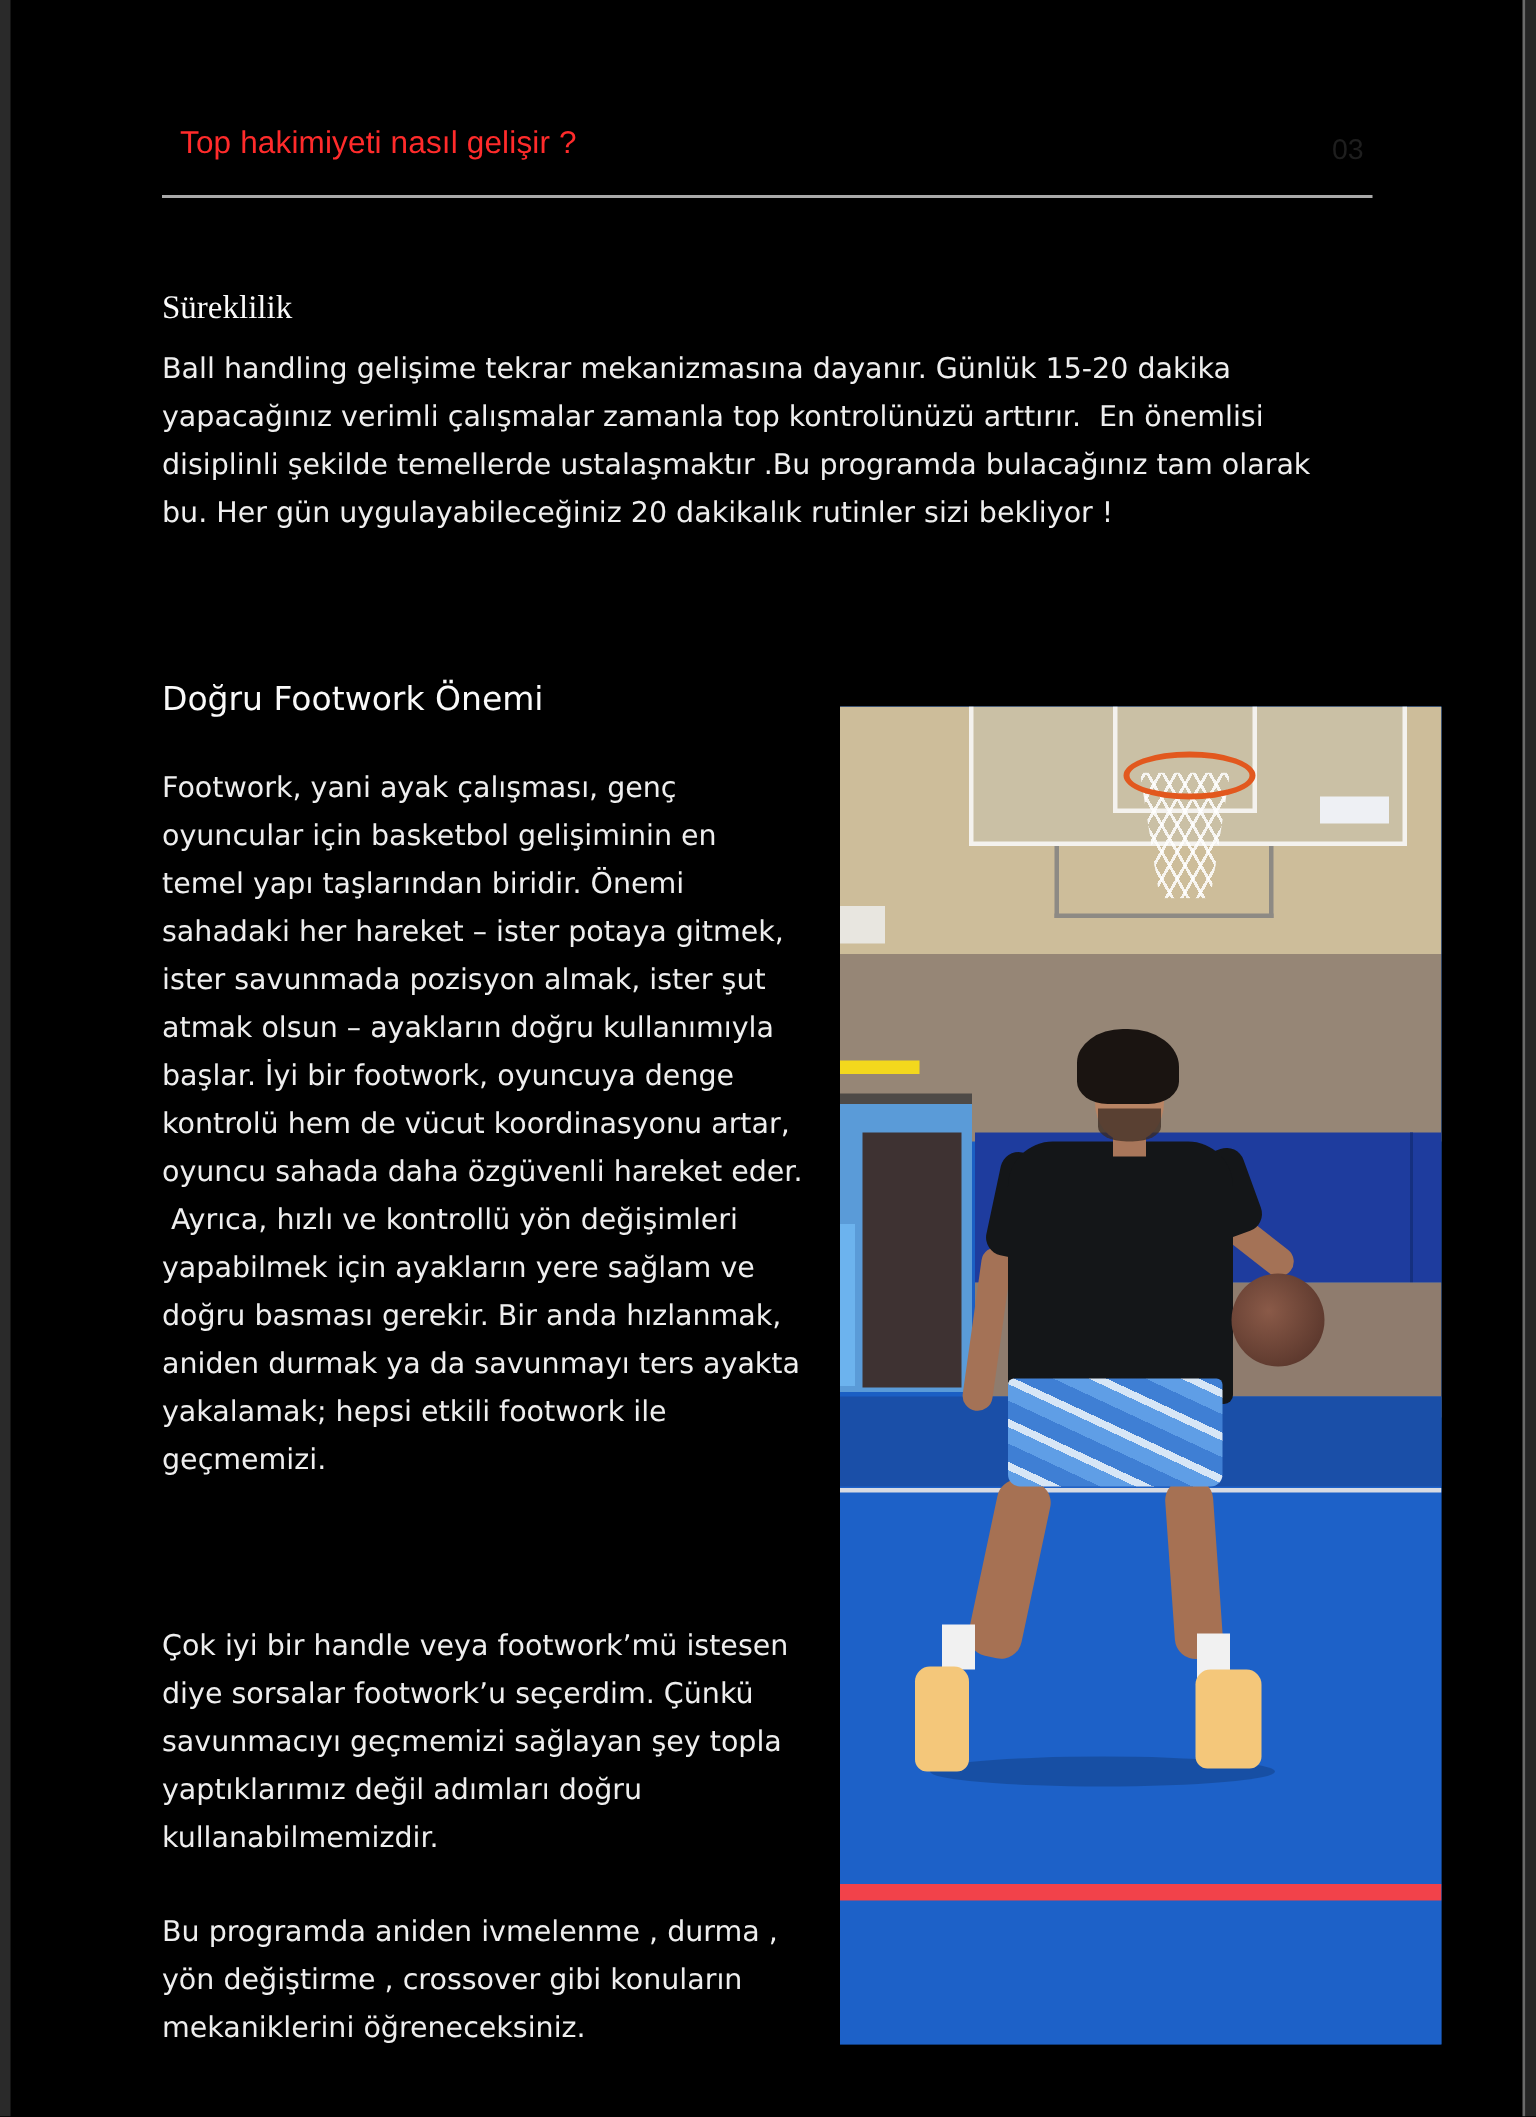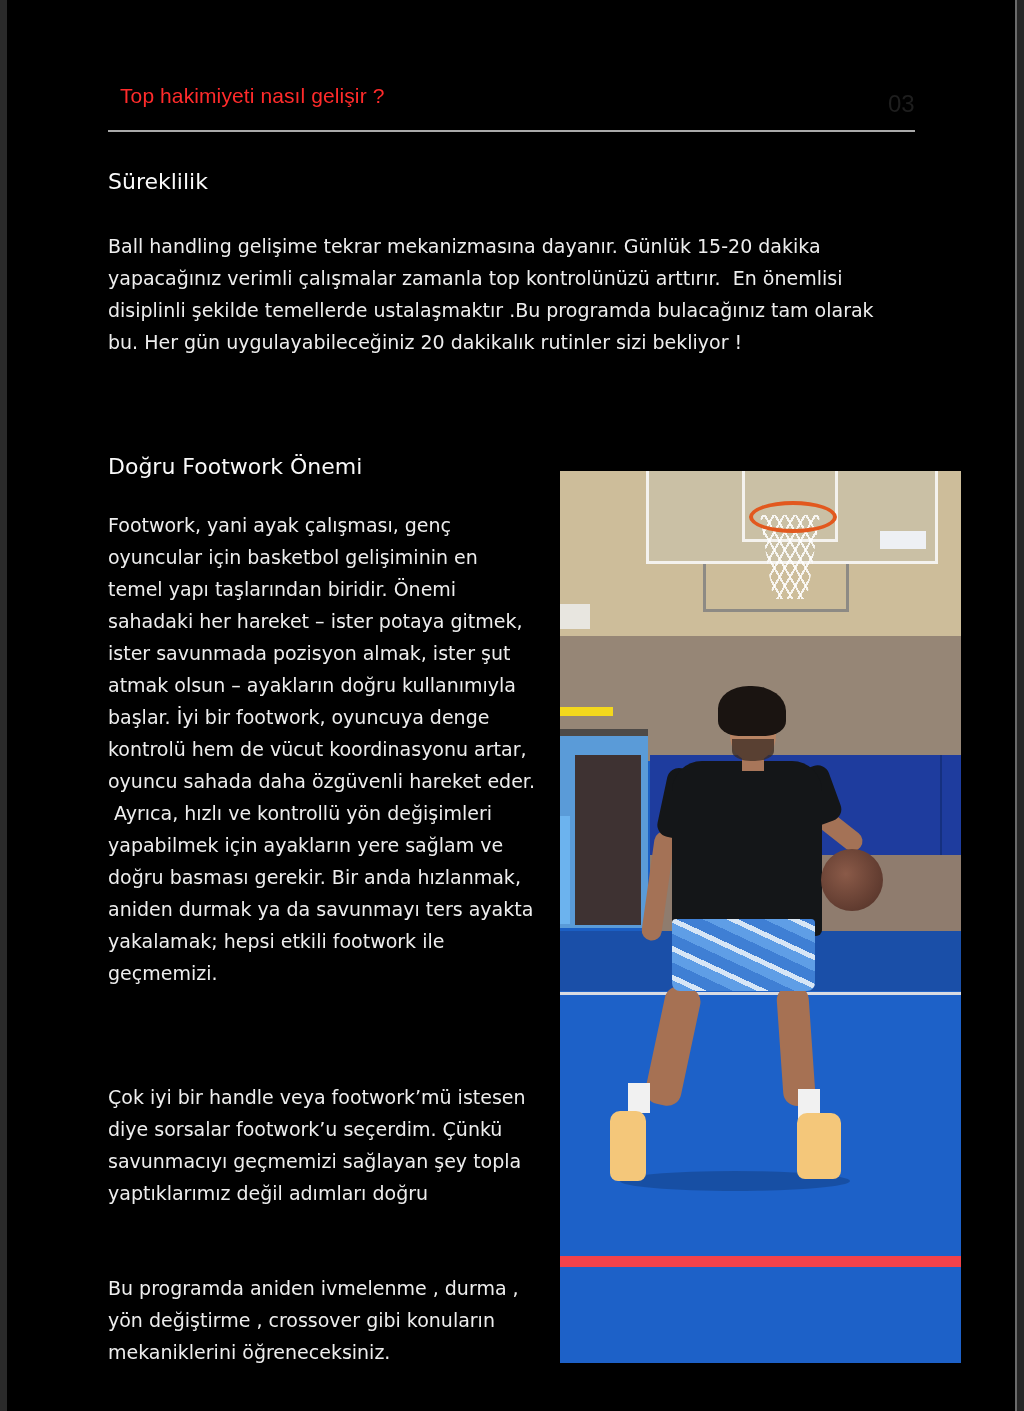--- a/index.html
+++ b/index.html
@@ -10,21 +10,21 @@
   .edge-left { position: absolute; left: 0; top: 0; width: 7px; height: 1411px; background: #2a2a2a; }
   .edge-right-line { position: absolute; left: 1015px; top: 0; width: 2px; height: 1411px; background: #6a6a6a; }
   .edge-right { position: absolute; left: 1017px; top: 0; width: 7px; height: 1411px; background: #262626; }
 
   .page-title {
     position: absolute; left: 120px; top: 84px;
     font-family: "Liberation Sans", sans-serif; font-size: 21px; color: #ff2b2b; letter-spacing: 0.1px;
   }
   .page-number {
     position: absolute; left: 888px; top: 90px;
-    font-family: "Liberation Sans", sans-serif; font-size: 24px; color: #1e1e1e;
+    font-family: "Liberation Sans", sans-serif; font-size: 19px; color: #1e1e1e;
   }
   .title-rule { position: absolute; left: 108px; top: 130px; width: 807px; height: 2px; background: #a9a9a9; }
 
   .h2 {
     position: absolute; left: 108px; font-size: 22px; color: #fafafa; font-weight: normal;
   }
   .para {
     position: absolute; left: 108px; font-size: 19px; line-height: 32px; color: #eeeeee; margin: 0;
   }
   .para .line { display: block; white-space: pre; }
@@ -82,21 +82,21 @@
 <body>
 
 <div class="edge-left"></div>
 <div class="edge-right-line"></div>
 <div class="edge-right"></div>
 
 <div class="page-title">Top hakimiyeti nasıl gelişir ?</div>
 <div class="page-number">03</div>
 <div class="title-rule"></div>
 
-<div class="h2" style="top:169px;">Süreklilik</div>
+<div class="h2" style="top:192px;font-family:Liberation Serif, serif;">Süreklilik</div>
 <p class="para" style="top:230px;">
   <span class="line">Ball handling gelişime tekrar mekanizmasına dayanır. Günlük 15-20 dakika</span>
   <span class="line">yapacağınız verimli çalışmalar zamanla top kontrolünüzü arttırır.  En önemlisi</span>
   <span class="line">disiplinli şekilde temellerde ustalaşmaktır .Bu programda bulacağınız tam olarak</span>
   <span class="line">bu. Her gün uygulayabileceğiniz 20 dakikalık rutinler sizi bekliyor !</span>
 </p>
 
 <div class="h2" style="top:454px;">Doğru Footwork Önemi</div>
 <p class="para" style="top:509px;">
   <span class="line">Footwork, yani ayak çalışması, genç</span>
@@ -113,20 +113,21 @@
   <span class="line">doğru basması gerekir. Bir anda hızlanmak,</span>
   <span class="line">aniden durmak ya da savunmayı ters ayakta</span>
   <span class="line">yakalamak; hepsi etkili footwork ile</span>
   <span class="line">geçmemizi.</span>
 </p>
 <p class="para" style="top:1081px;">
   <span class="line">Çok iyi bir handle veya footwork’mü istesen</span>
   <span class="line">diye sorsalar footwork’u seçerdim. Çünkü</span>
   <span class="line">savunmacıyı geçmemizi sağlayan şey topla</span>
   <span class="line">yaptıklarımız değil adımları doğru</span>
+  <span class="line">kullanabilmemizdir.</span>
 </p>
 <p class="para" style="top:1272px;">
   <span class="line">Bu programda aniden ivmelenme , durma ,</span>
   <span class="line">yön değiştirme , crossover gibi konuların</span>
   <span class="line">mekaniklerini öğreneceksiniz.</span>
 </p>
 
 <div class="photo">
   <div class="wall-upper"></div>
   <div class="wall-lower"></div>

